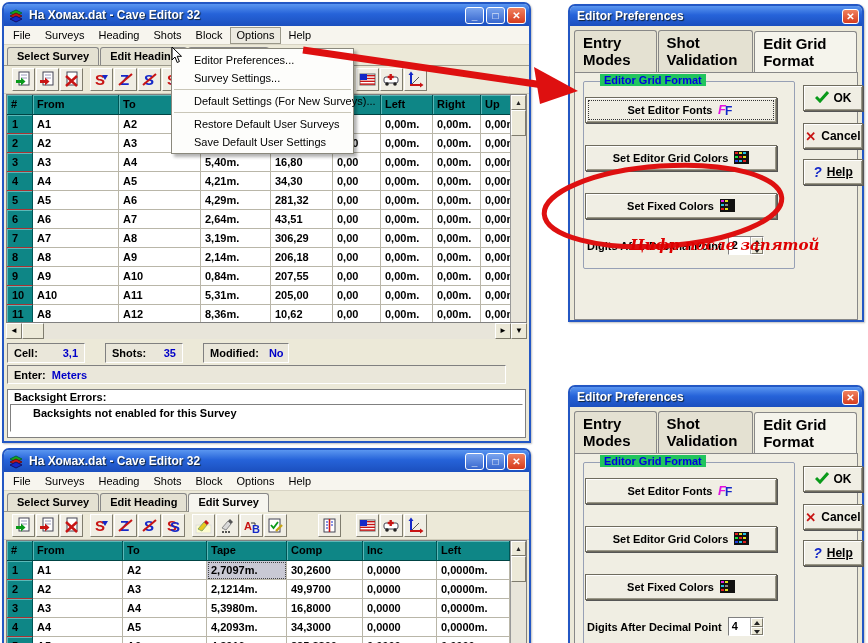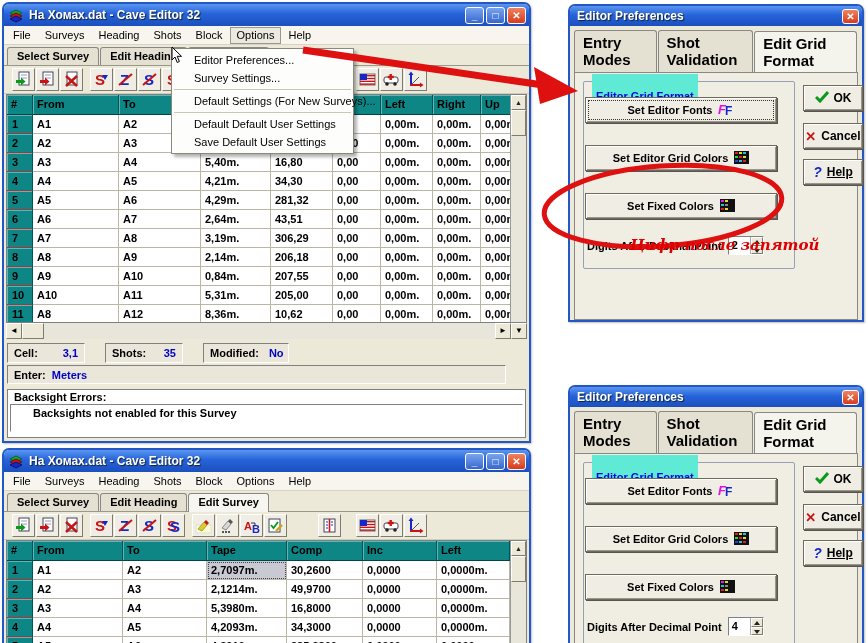--- a/index.html
+++ b/index.html
@@ -88,21 +88,21 @@
               border-radius:5px 5px 0 0;
               background:linear-gradient(180deg,#5A96F0 0%,#2663D9 45%,#1B4FBE 100%); }
   .dlg-titlebar .title { flex:1; color:#fff; font-weight:bold; font-size:12px; text-shadow:1px 1px 1px #123; }
   .dtabs { display:flex; padding:4px 4px 0; }
   .dtab { border:1px solid #888; border-bottom:none; border-radius:3px 3px 0 0;
           padding:3px 8px; font-weight:bold; font-size:15px; background:#E4E1D2; margin-right:1px; }
   .dtab.active { background:#F5F4EC; position:relative; top:1px; padding-bottom:4px; }
   .dpanel { margin:0 4px 4px; border:1px solid #888; background:#F0EEE3; position:relative; height:248px; }
   .groupbox { position:absolute; left:8px; top:8px; width:212px; height:188px;
               border:1px solid #97a0b5; border-radius:2px; }
-  .gblabel { position:absolute; top:-8px; left:8px; background:#5eead4; padding:16px 4px;
+  .gblabel { position:absolute; top:-8px; left:16px; background:#22c55e; padding:0 4px;
              color:#0000E0; font-weight:bold; }
   .bigbtn { position:absolute; left:10px; width:192px; height:26px; background:#F0EEE4;
             border:1px solid #6e6b5e; box-shadow:inset 1px 1px 0 #fff, inset -1px -1px 0 #9a9788, 1px 1px 0 #555;
             display:flex; align-items:center; justify-content:center; gap:6px;
             font-weight:bold; font-size:11px; }
   .bigbtn.focused { outline:1px dotted #333; outline-offset:-4px; }
   .digitrow { position:absolute; left:12px; display:flex; align-items:center; }
   .digitlabel { font-weight:bold; margin-right:6px; }
   .spinbox { width:36px; height:19px; background:#fff; border:1px solid;
              border-color:#808080 #fff #fff #808080; display:flex; }
@@ -471,21 +471,21 @@
     <div class="bsinner">Backsights not enabled for this Survey</div>
   </div>
 </div>
 
 <div class="dropdown">
   <div class="dd-item">Editor Preferences...</div>
   <div class="dd-item">Survey Settings...</div>
   <div class="dd-sep"></div>
   <div class="dd-item">Default Settings (For New Surveys)...</div>
   <div class="dd-sep"></div>
-  <div class="dd-item">Default Default User Settings</div>
+  <div class="dd-item">Restore Default User Surveys</div>
   <div class="dd-item">Save Default User Settings</div>
 </div>
 
 <div class="win" style="left:2px; top:448px; width:529px; height:250px;">
   <div class="titlebar">
     <span class="appicon"><svg width="15" height="15">
           <polygon points="1,5 7,2 13,5 7,8" fill="#18A818" stroke="#064"></polygon>
           <polygon points="1,8 7,5 13,8 7,11" fill="#C81414" stroke="#611"></polygon>
           <polygon points="1,11 7,8 13,11 7,14" fill="#1428C8" stroke="#116"></polygon>
         </svg></span>

